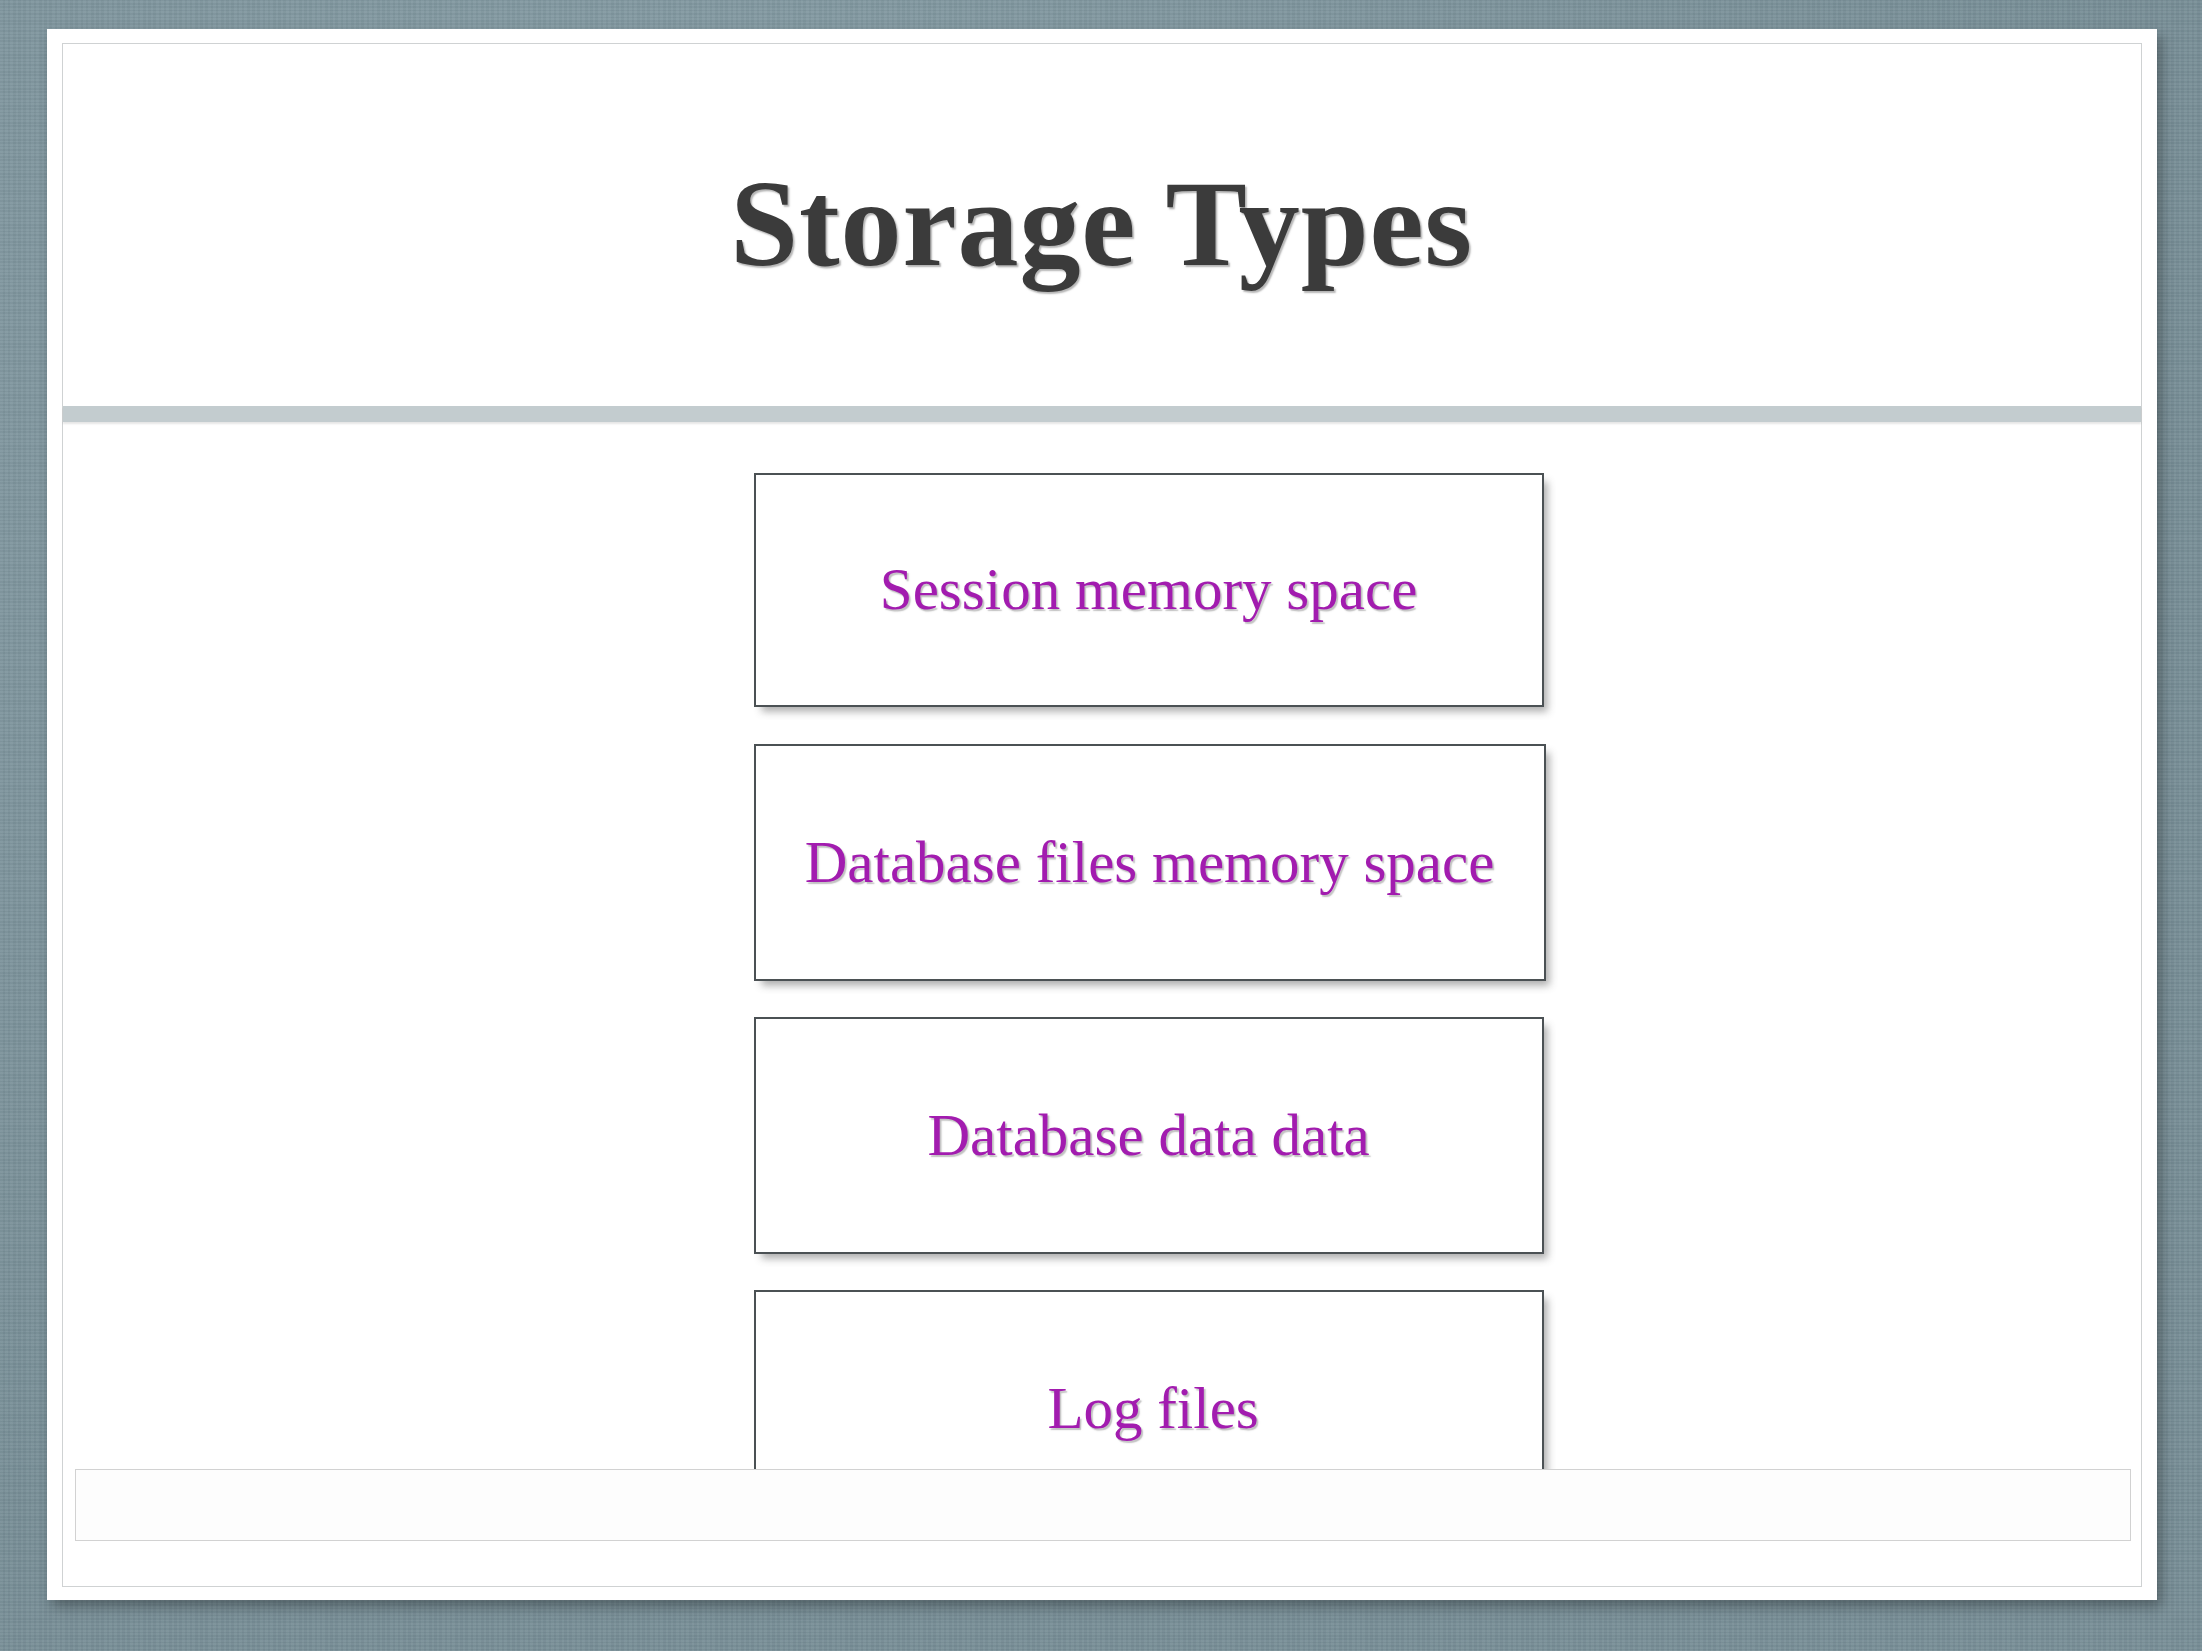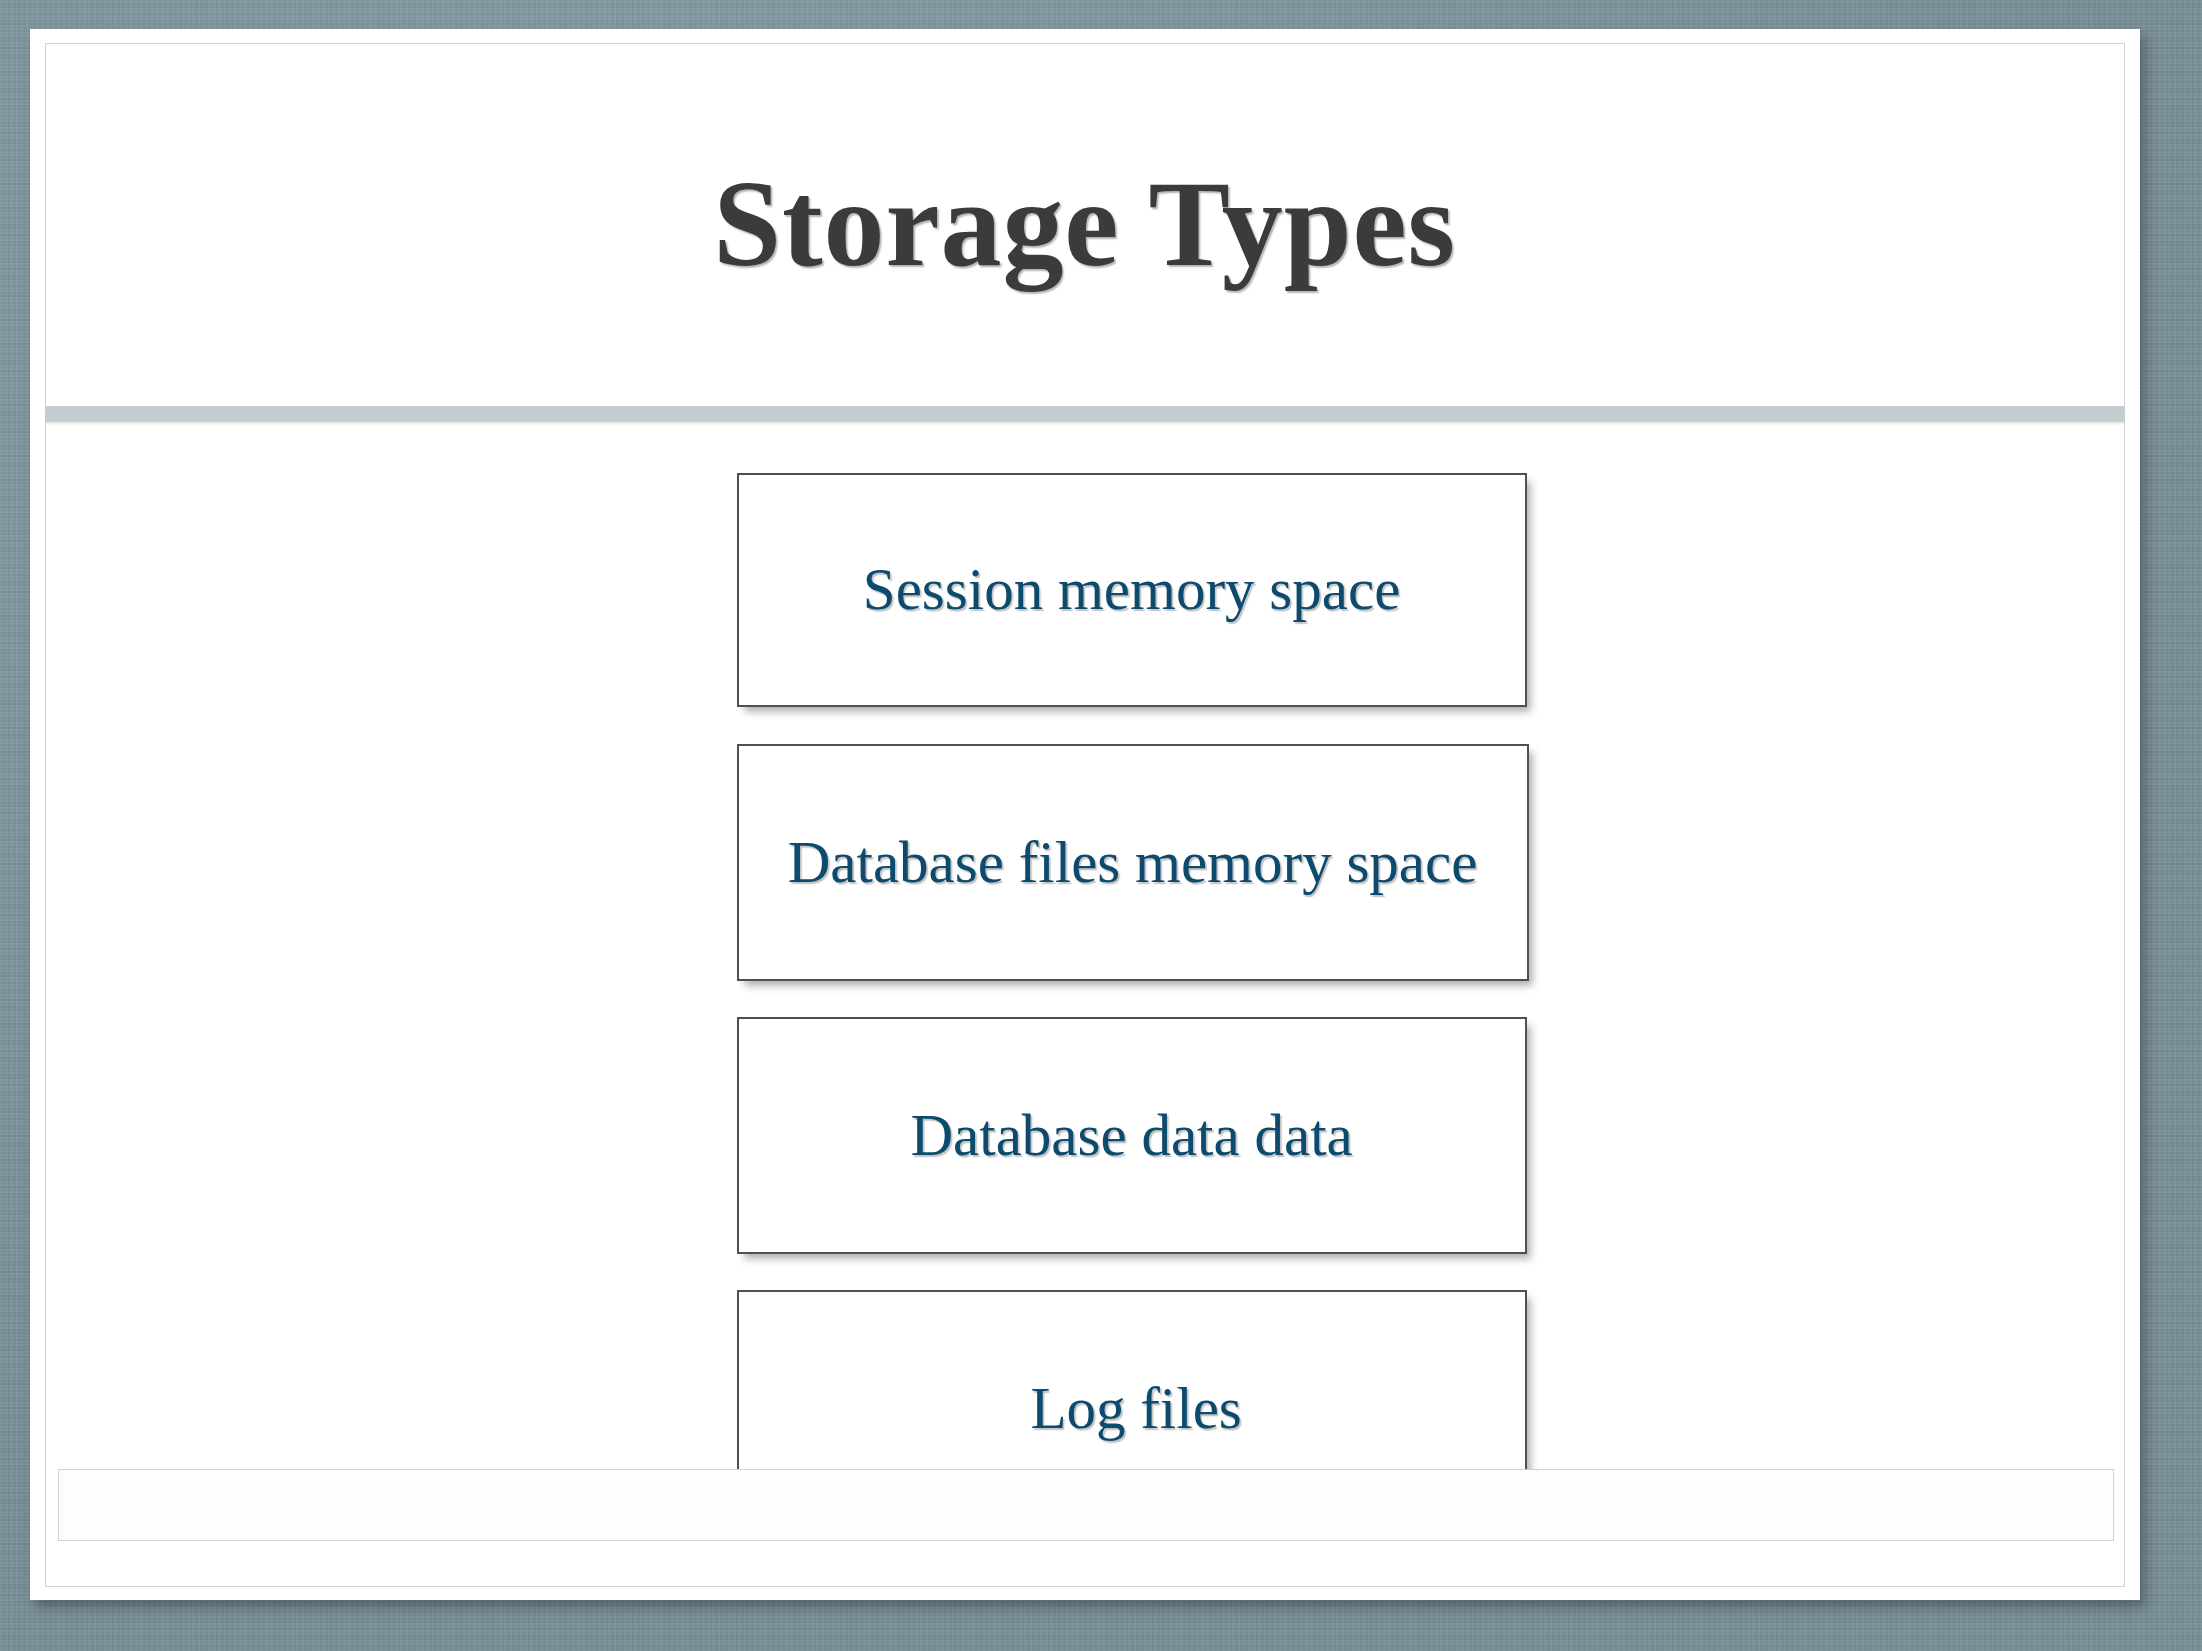--- a/index.html
+++ b/index.html
@@ -18,21 +18,21 @@
     background:
       repeating-linear-gradient(0deg, rgba(255,255,255,.035) 0 1.7px, rgba(0,0,0,.025) 1.7px 3.4px),
       repeating-linear-gradient(90deg, rgba(255,255,255,.03) 0 2.6px, rgba(0,0,0,.02) 2.6px 5.2px),
       radial-gradient(ellipse at 30% 20%, rgba(255,255,255,.06), rgba(0,0,0,.05) 70%);
     pointer-events:none;
   }
 
   
   #slide-card{
     position:absolute;
-    left:30px; top:29px;
+    left:47px; top:29px;
     width:2110px; height:1571px;
     background:#ffffff;
     box-shadow: 5.2px 6.9px 12px rgba(0,0,0,.30);
   }
   
   #slide-inner-frame{
     position:absolute;
     left:14.6px; top:13.8px;
     width:2080px; height:1544px;
     border:1.7px solid #cfd2d3;
@@ -76,21 +76,21 @@
     background:#ffffff;
     border:2.6px solid #4b5154;
     box-shadow: 6px 6.9px 7.7px -1.7px rgba(60,60,60,.42);
     display:flex;
     align-items:center;
     justify-content:center;
   }
   .storage-box-label{
     font-family:"Liberation Serif", serif;
     font-size:59px;
-    color:#0c4a6e;
+    color:#a21caf;
     line-height:1;
     white-space:nowrap;
     text-shadow: 1.7px 1.7px 1.3px rgba(140,140,140,.55);
   }
 
   
   #box-0 { left:691px; top:50px;  width:790px; height:234px; }
   #box-1 { left:691px; top:321px; width:792px; height:237px; }
   #box-2 { left:691px; top:594px; width:790px; height:237px; }
   #box-3 { left:691px; top:867px;width:790px; height:237px;padding-left:9px; }

